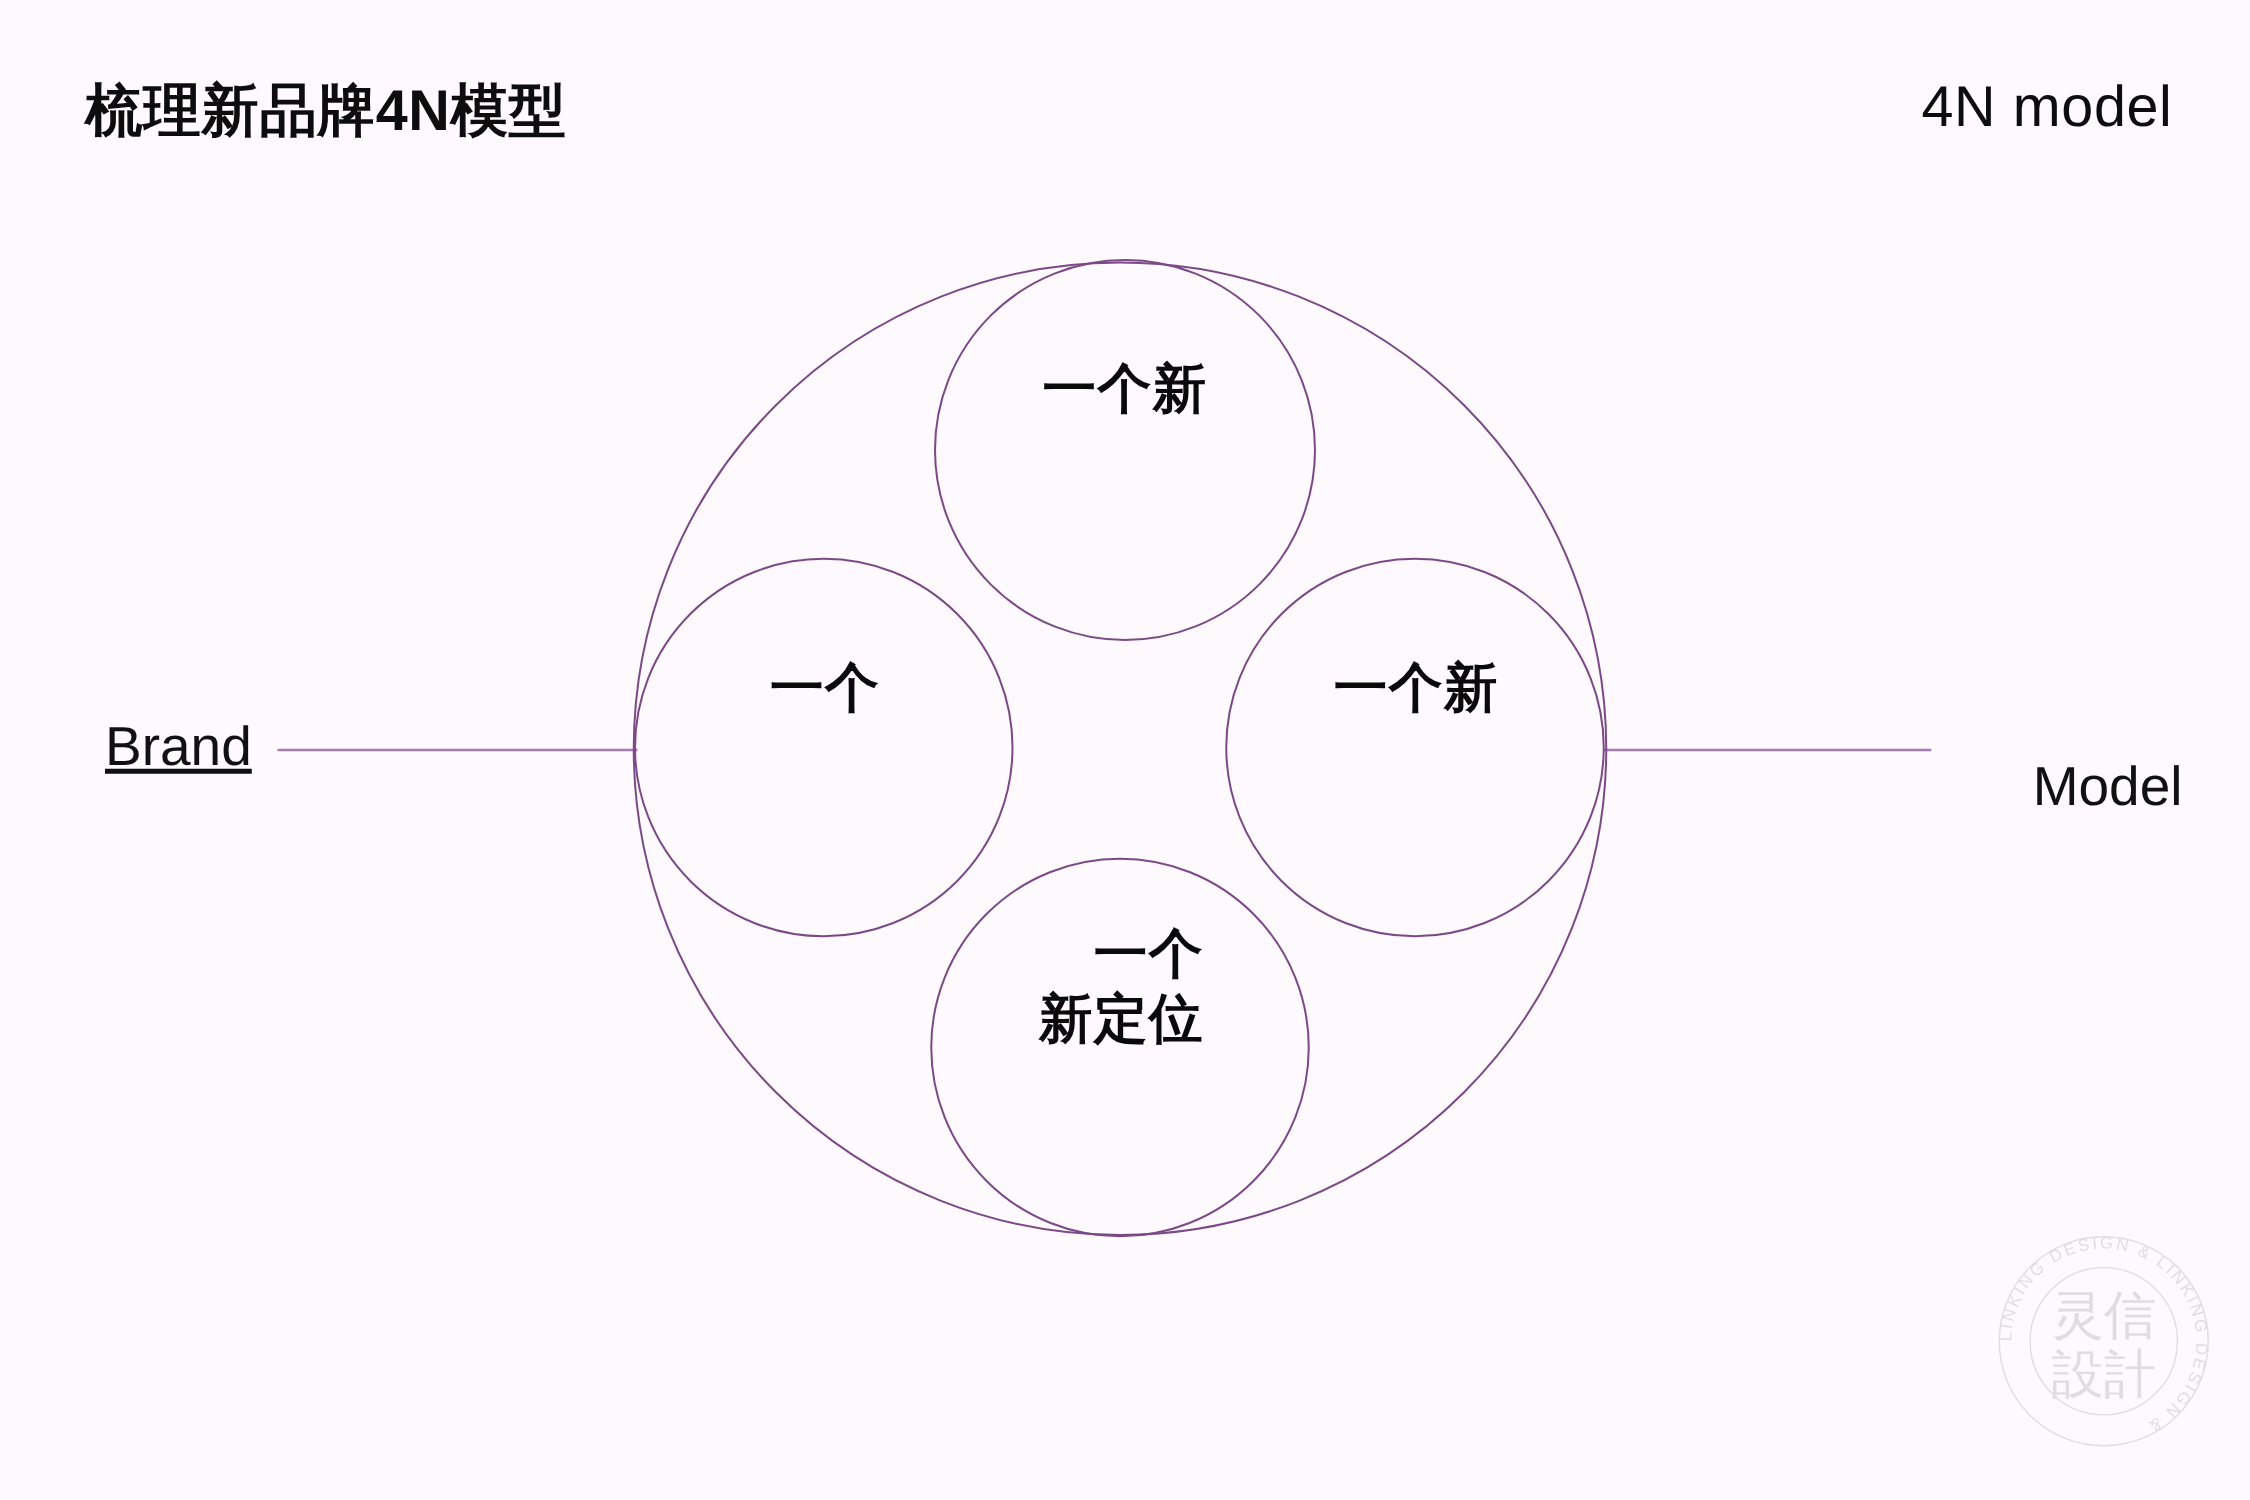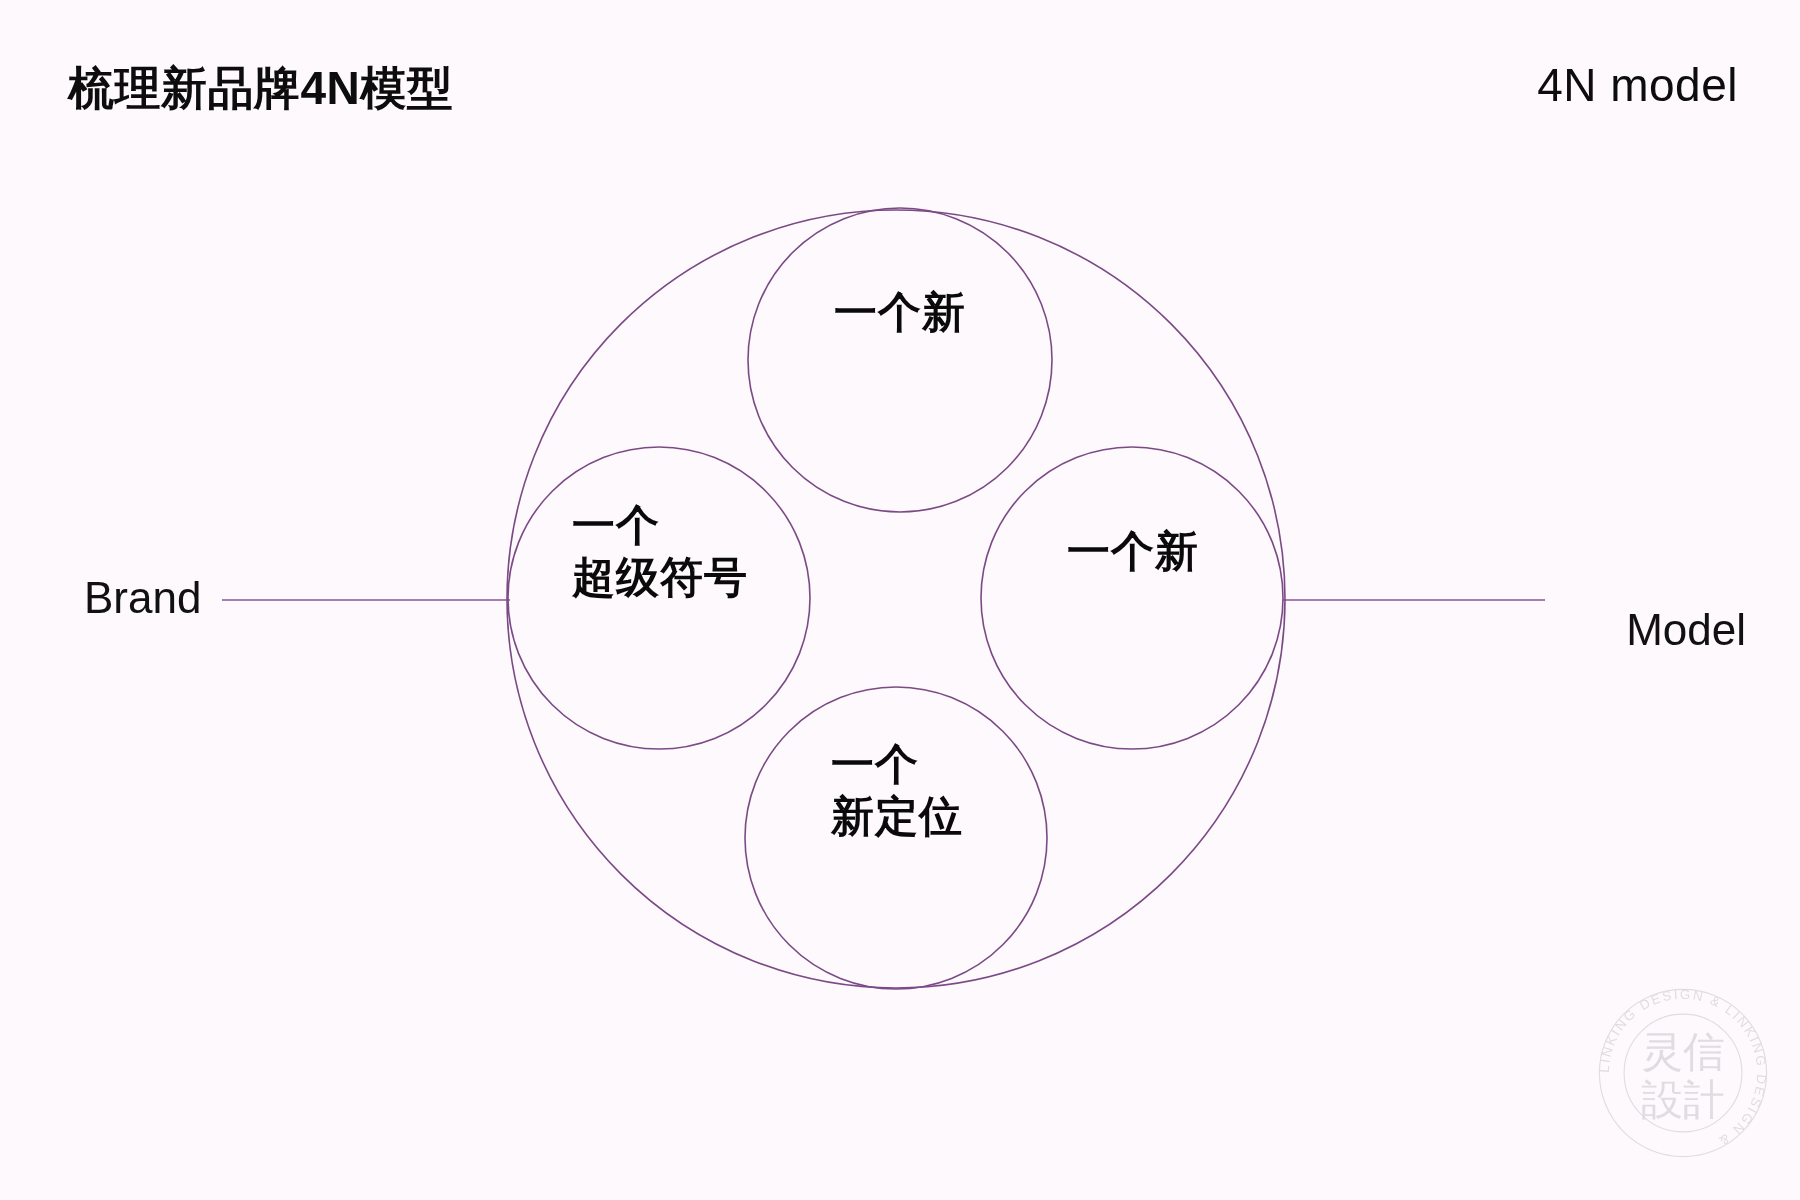--- a/index.html
+++ b/index.html
@@ -47,35 +47,35 @@
 
   
   .side-label {
     position: absolute;
     font-size: 44px;
     font-weight: 400;
     color: #111111;
     white-space: nowrap;
     line-height: 1;
   }
-  .side-label.left  { left: 84px;  top: 576px; }
+  .side-label.left  { left: 84px;  top: 576px; text-decoration: underline; }
   .side-label.right { right: 54px; top: 608px; }
 
   
   #diagram {
     position: absolute;
     left: 0;
     top: 0;
     width: 1800px;
     height: 1200px;
   }
 
   .node-text {
     position: absolute;
-    text-align: left;
+    text-align: right;
     color: #0a0a0a;
     font-weight: 700;
     font-size: 43px;
     line-height: 1.22;
     white-space: nowrap;
     transform: translate(-50%, -50%);
     letter-spacing: 1px;
   }
 
   
@@ -113,21 +113,20 @@
     <circle cx="1132" cy="598" r="151" fill="none" stroke="#7b4a86" stroke-width="1.6"></circle>
     <circle cx="896" cy="838" r="151" fill="none" stroke="#7b4a86" stroke-width="1.6"></circle>
   </svg>
 
   <div class="node-text" style="left:900px; top:312px;">
     <div>一个新</div>
   </div>
 
   <div class="node-text" style="left:660px; top:551px;">
     <div>一个</div>
-    <div>超级符号</div>
   </div>
 
   <div class="node-text" style="left:1133px; top:551px;">
     <div>一个新</div>
   </div>
 
   <div class="node-text" style="left:897px; top:790px;">
     <div>一个</div>
     <div>新定位</div>
   </div>

